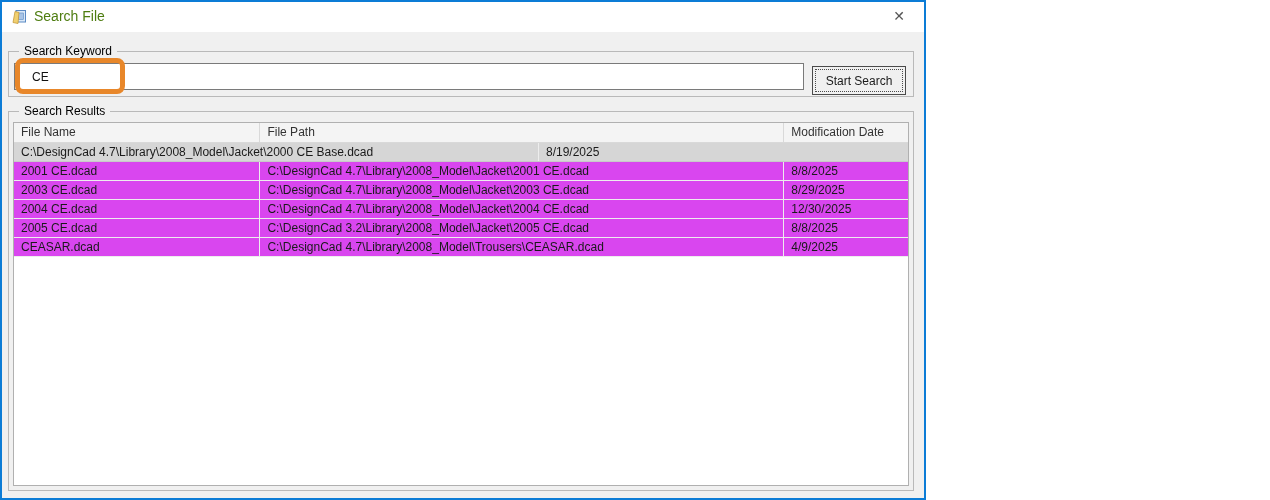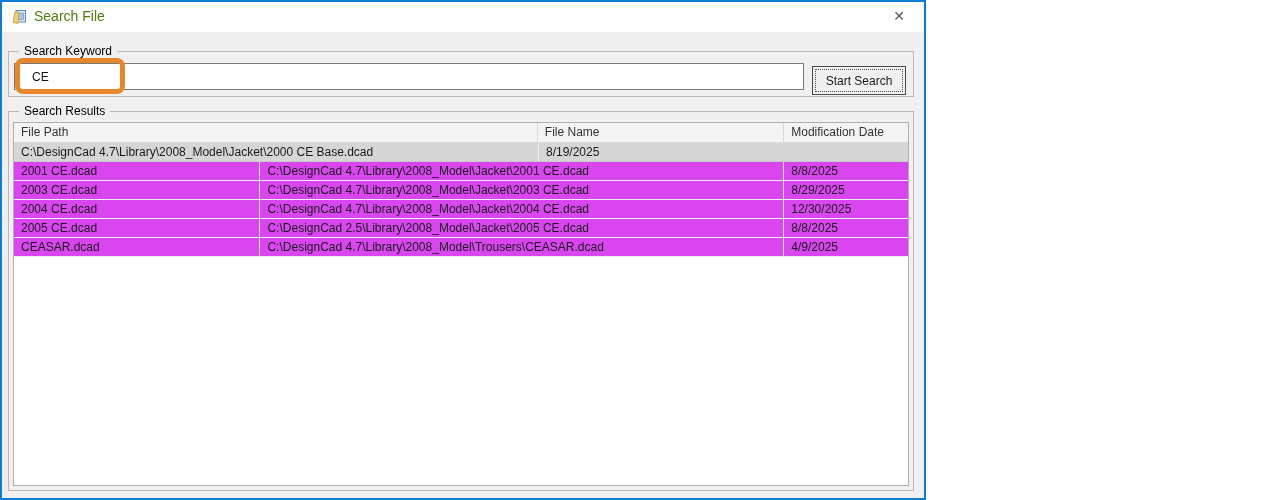--- a/index.html
+++ b/index.html
@@ -76,22 +76,22 @@
   <div class="highlight-box"></div>
 
   <button class="start-btn">Start Search</button>
 
   <div class="groupbox gb-results">
     <span class="gb-label">Search Results</span>
   </div>
 
   <div class="table">
     <div class="thead">
+      <div class="th col-name">File Name</div>
       <div class="th col-path">File Path</div>
-      <div class="th col-name">File Name</div>
       <div class="th col-date">Modification Date</div>
     </div>
 
     <div class="tr selected">
       <div class="td col-path">C:\DesignCad 4.7\Library\2008_Model\Jacket\2000 CE Base.dcad</div>
       <div class="td col-date">8/19/2025</div>
     </div>
     <div class="tr">
       <div class="td col-name">2001 CE.dcad</div>
       <div class="td col-path">C:\DesignCad 4.7\Library\2008_Model\Jacket\2001 CE.dcad</div>
@@ -102,21 +102,21 @@
       <div class="td col-path">C:\DesignCad 4.7\Library\2008_Model\Jacket\2003 CE.dcad</div>
       <div class="td col-date">8/29/2025</div>
     </div>
     <div class="tr">
       <div class="td col-name">2004 CE.dcad</div>
       <div class="td col-path">C:\DesignCad 4.7\Library\2008_Model\Jacket\2004 CE.dcad</div>
       <div class="td col-date">12/30/2025</div>
     </div>
     <div class="tr">
       <div class="td col-name">2005 CE.dcad</div>
-      <div class="td col-path">C:\DesignCad 2.5\Library\2008_Model\Jacket\2005 CE.dcad</div>
+      <div class="td col-path">C:\DesignCad 3.2\Library\2008_Model\Jacket\2005 CE.dcad</div>
       <div class="td col-date">8/8/2025</div>
     </div>
     <div class="tr">
       <div class="td col-name">CEASAR.dcad</div>
       <div class="td col-path">C:\DesignCad 4.7\Library\2008_Model\Trousers\CEASAR.dcad</div>
       <div class="td col-date">4/9/2025</div>
     </div>
   </div>
 
 </div>

